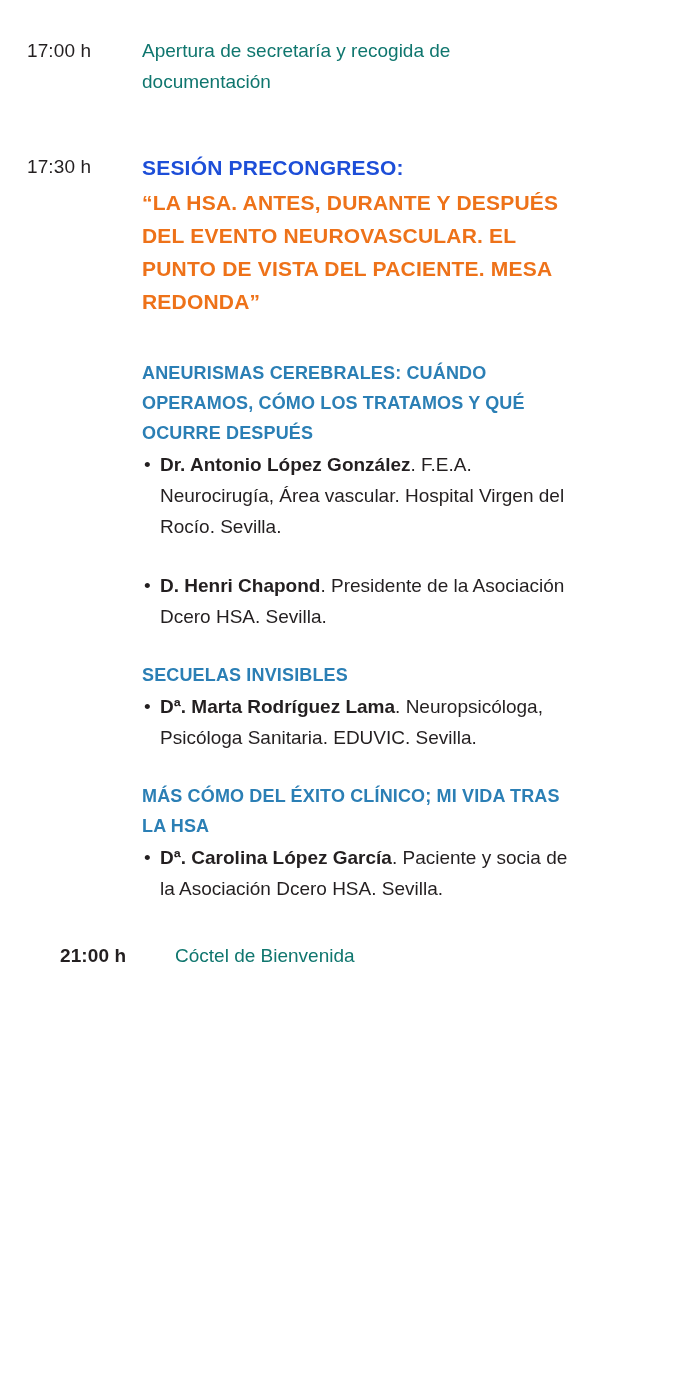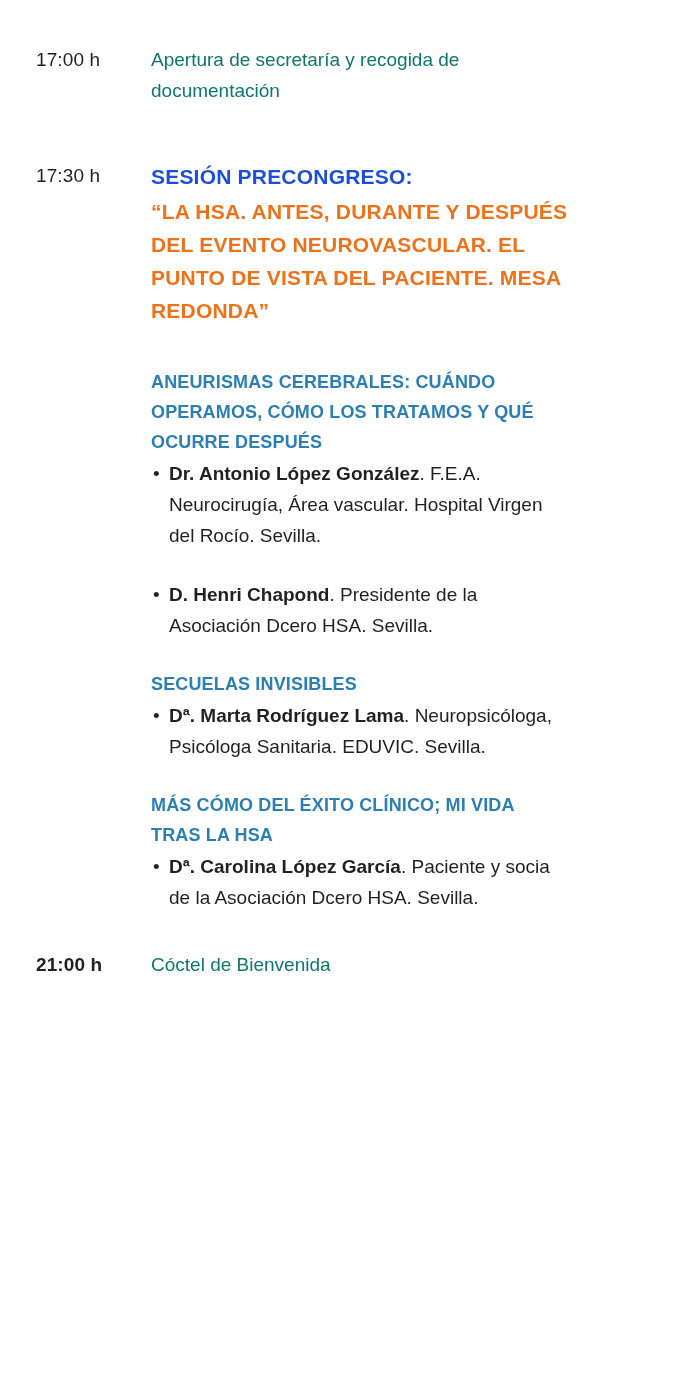--- a/index.html
+++ b/index.html
@@ -11,41 +11,42 @@
     width: 700px;
     height: 1384px;
     font-family: "Liberation Sans", sans-serif;
     color: #231f20;
     -webkit-font-smoothing: antialiased;
   }
   .page {
     position: relative;
     width: 608px;
     height: 1384px;
-    padding: 16px;
+    padding: 7px;
     box-sizing: border-box;
   }
   .schedule {
     padding: 28px 24px 0 20px;
   }
   .row {
     display: flex;
     align-items: flex-start;
   }
   .time {
     flex: 0 0 115px;
     font-size: 19px;
     line-height: 30px;
     color: #231f20;
     font-weight: 400;
     letter-spacing: 0.1px;
     padding-top: 1px;
   }
   .time.bold {
     font-weight: 700;
+    margin-left: 33px;
   }
   .content {
     flex: 1 1 auto;
     min-width: 0;
   }
   .plain {
     font-size: 19px;
     line-height: 31px;
     color: #0f766e;
   }

